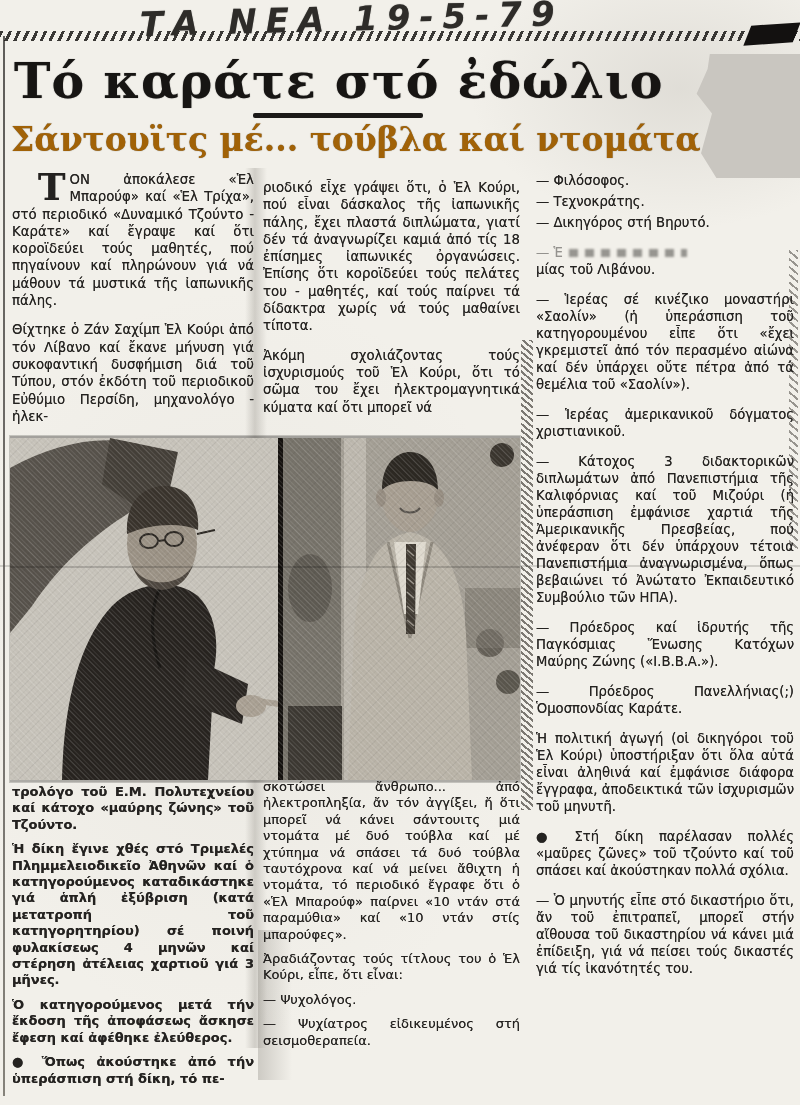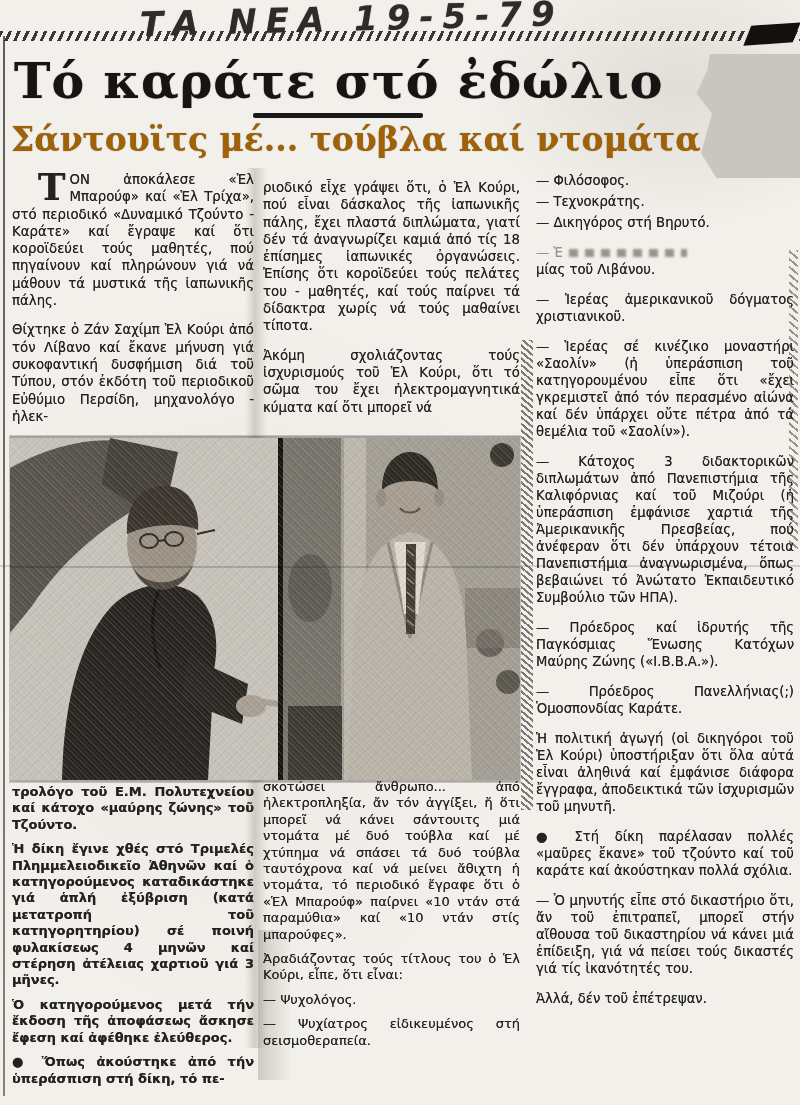--- a/index.html
+++ b/index.html
@@ -131,29 +131,28 @@
 <div class="col col-top2">
   <p>ριοδικό εἶχε γράψει ὅτι, ὁ Ἑλ Κούρι, πού εἶναι δάσκαλος τῆς ἰαπωνικῆς πάλης, ἔχει πλαστά διπλώματα, γιατί δέν τά ἀναγνωρίζει καμιά ἀπό τίς 18 ἐπίσημες ἰαπωνικές ὀργανώσεις. Ἐπίσης ὅτι κοροϊδεύει τούς πελάτες του - μαθητές, καί τούς παίρνει τά δίδακτρα χωρίς νά τούς μαθαίνει τίποτα.</p>
   <p>Ἀκόμη σχολιάζοντας τούς ἰσχυρισμούς τοῦ Ἑλ Κούρι, ὅτι τό σῶμα του ἔχει ἠλεκτρομαγνητικά κύματα καί ὅτι μπορεῖ νά</p>
 </div>
 
 <div class="col col3">
   <p class="tight">— Φιλόσοφος.</p>
   <p class="tight">— Τεχνοκράτης.</p>
   <p>— Δικηγόρος στή Βηρυτό.</p>
   <p><span class="faded-frag">— Ἑ</span><span class="smudge"></span><br><span>μίας τοῦ Λιβάνου.</span></p>
+  <p>— Ἱερέας σέ κινέζικο μοναστήρι «Σαολίν» (ἡ ὑπεράσπιση τοῦ κατηγορουμένου εἶπε ὅτι «ἔχει γκρεμιστεῖ ἀπό τόν περασμένο αἰώνα καί δέν ὑπάρχει οὔτε πέτρα ἀπό τά θεμέλια τοῦ «Σαολίν»).</p>
   <p>— Ἱερέας ἀμερικανικοῦ δόγματος χριστιανικοῦ.</p>
-  <p>— Ἱερέας σέ κινέζικο μοναστήρι «Σαολίν» (ἡ ὑπεράσπιση τοῦ κατηγορουμένου εἶπε ὅτι «ἔχει γκρεμιστεῖ ἀπό τόν περασμένο αἰώνα καί δέν ὑπάρχει οὔτε πέτρα ἀπό τά θεμέλια τοῦ «Σαολίν»).</p>
   <p>— Κάτοχος 3 διδακτορικῶν διπλωμάτων ἀπό Πανεπιστήμια τῆς Καλιφόρνιας καί τοῦ Μιζούρι (ἡ ὑπεράσπιση ἐμφάνισε χαρτιά τῆς Ἀμερικανικῆς Πρεσβείας, πού ἀνέφεραν ὅτι δέν ὑπάρχουν τέτοια Πανεπιστήμια ἀναγνωρισμένα, ὅπως βεβαιώνει τό Ἀνώτατο Ἐκπαιδευτικό Συμβούλιο τῶν ΗΠΑ).</p>
   <p>— Πρόεδρος καί ἱδρυτής τῆς Παγκόσμιας Ἕνωσης Κατόχων Μαύρης Ζώνης («Ι.Β.Β.Α.»).</p>
   <p>— Πρόεδρος Πανελλήνιας(;) Ὁμοσπονδίας Καράτε.</p>
   <p>Ἡ πολιτική ἀγωγή (οἱ δικηγόροι τοῦ Ἑλ Κούρι) ὑποστήριξαν ὅτι ὅλα αὐτά εἶναι ἀληθινά καί ἐμφάνισε διάφορα ἔγγραφα, ἀποδεικτικά τῶν ἰσχυρισμῶν τοῦ μηνυτῆ.</p>
-  <p>● Στή δίκη παρέλασαν πολλές «μαῦρες ἔκανε» τοῦ τζούντο καί τοῦ καράτε καί ἀκούστηκαν πολλά σχόλια.</p>
+  <p>● Στή δίκη παρέλασαν πολλές «μαῦρες ζῶνες» τοῦ τζούντο καί τοῦ σπάσει καί ἀκούστηκαν πολλά σχόλια.</p>
   <p>— Ὁ μηνυτής εἶπε στό δικαστήριο ὅτι, ἄν τοῦ ἐπιτραπεῖ, μπορεῖ στήν αἴθουσα τοῦ δικαστηρίου νά κάνει μιά ἐπίδειξη, γιά νά πείσει τούς δικαστές γιά τίς ἱκανότητές του.</p>
-  <p>Ἀλλά, δέν τοῦ ἐπέτρεψαν.</p>
 </div>
 
 <div class="abs photo-wrap">
   <svg width="510" height="342" viewBox="0 0 510 342">
     <defs>
       <pattern id="htA" width="7" height="7" patternUnits="userSpaceOnUse" patternTransform="rotate(45)">
         <path d="M0,0 H7 M0,3.5 H7" stroke="#ffffff" stroke-width="0.8" opacity="0.22"></path>
       </pattern>
       <pattern id="htB" width="9" height="9" patternUnits="userSpaceOnUse" patternTransform="rotate(-45)">
         <path d="M0,0 H9 M0,4.5 H9" stroke="#2b2824" stroke-width="0.7" opacity="0.12"></path>

